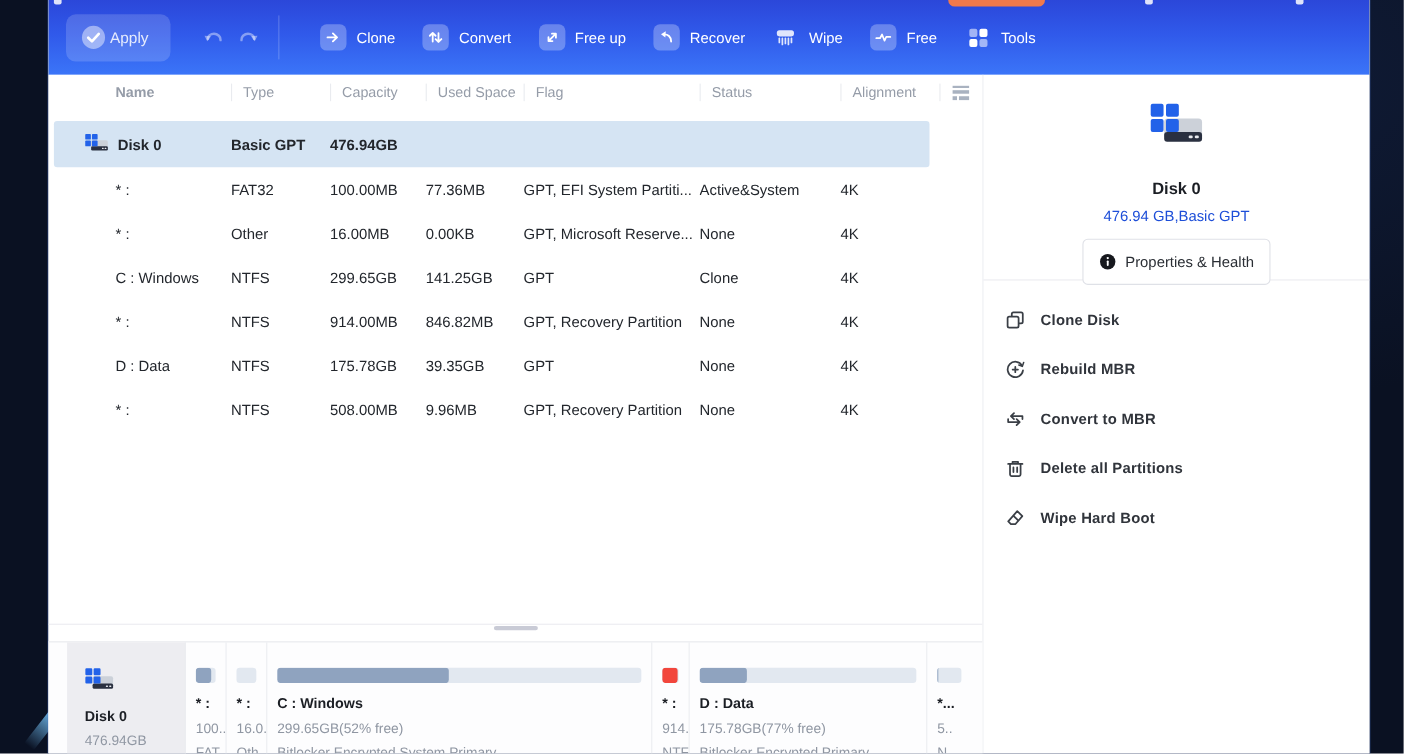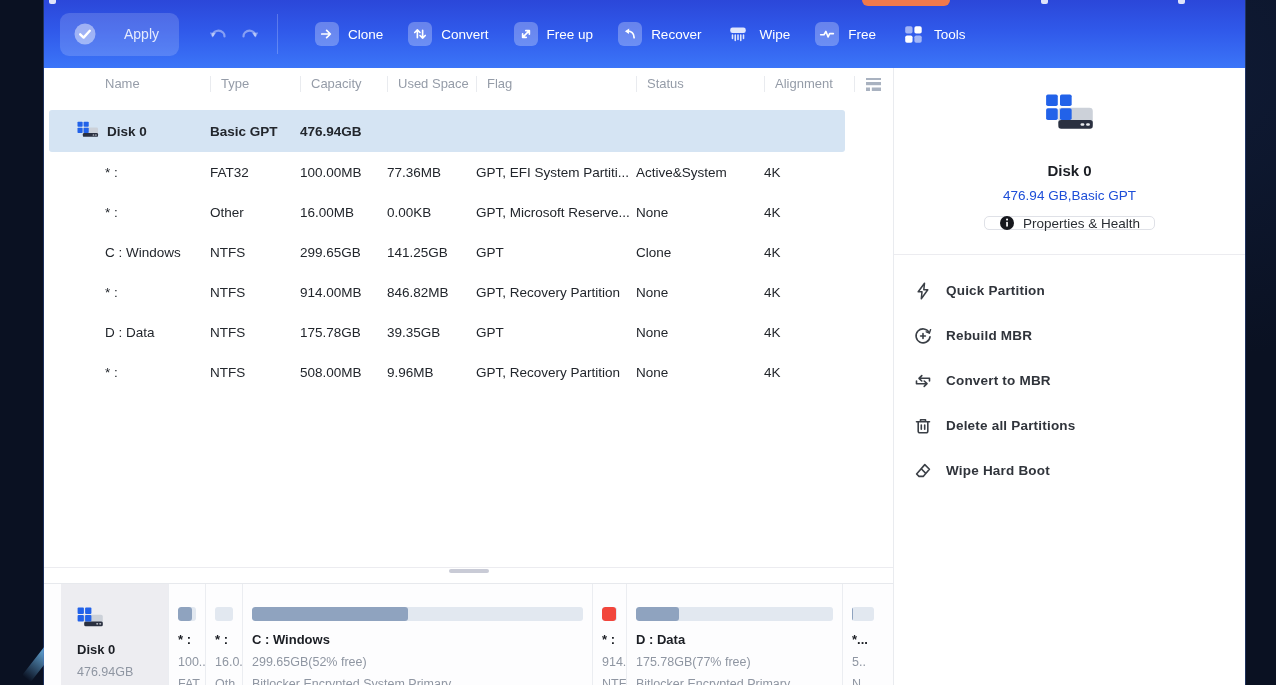--- a/index.html
+++ b/index.html
@@ -27,21 +27,21 @@
   .remnant-logo  { left:5px; }
   .remnant-a     { left:997px; }
   .remnant-b     { left:1134px; }
   
   .toolbar {
     height:68px; display:flex; align-items:center;
     background:linear-gradient(180deg,#2b47d9 0%, #3059ea 45%, #3b75f8 100%);
     padding-left:16px; position:relative;
   }
   .apply-btn {
-    display:flex; align-items:center; gap:27px; border:none; cursor:pointer;
+    display:flex; align-items:center; gap:3px; border:none; cursor:pointer;
     height:43px; padding:0 20px 0 13px; border-radius:9px;
     background:rgba(255,255,255,.16); color:rgba(255,255,255,.85);
     font-size:14px; font-family:inherit;
   }
   .apply-icn { width:24px; height:24px; }
   .histbtn { width:26px; height:26px; display:flex; align-items:center; justify-content:center; cursor:pointer; }
   .histbtn:first-of-type { margin-left:26px; }
   .histbtn + .histbtn { margin-left:6px; }
   .tb-sep { width:1px; height:40px; background:rgba(255,255,255,.22); margin:0 12px 0 14px; }
   .tb-item { display:flex; align-items:center; gap:9px; cursor:pointer; padding:6px 0; margin-left:25px; }
@@ -54,21 +54,21 @@
   .tb-label { color:#ffffff; font-size:13.5px; }
   
   .body-row { position:absolute; top:68px; left:0; right:0; bottom:-200px; display:flex; }
   .content { width:849px; position:relative; background:#fff; }
   .sidebar { width:352px; border-left:1px solid #e9ebef; background:#fff; }
   
   .grid8 { display:grid; grid-template-columns:166px 90px 87px 89px 160px 128px 90px 39px; align-items:center; }
   .thead { position:absolute; top:2px; left:0; right:0; height:28px; color:#959ca8; font-size:13px; }
   .thead .hc { height:16px; line-height:16px; }
   .thead .hc + .hc { border-left:1px solid #e9ebef; padding-left:10px; }
-  .thead .hc:first-child { padding-left:61px; }
+  .thead .hc:first-child { padding-left:61px;font-weight:bold; }
   .view-icn { display:flex; align-items:center; justify-content:flex-start; cursor:pointer; border-left:1px solid #e9ebef; height:16px; padding-left:9px; }
   .tbody { position:absolute; top:42px; left:0; right:0; }
   .trow { height:40px; position:relative; font-size:13.5px; color:#22262c; cursor:default; }
   .trow > div { position:relative; z-index:1; }
   .trow.disk { height:42px; font-weight:bold; }
   .trow.selected::before {
     content:""; position:absolute; left:5px; right:48px; top:0; bottom:0;
     background:#d5e4f3; border-radius:3px; z-index:0;
   }
   .c-name { padding-left:61px; white-space:nowrap; overflow:hidden; }
@@ -87,21 +87,21 @@
   .card .fill { position:absolute; left:0; top:0; bottom:0; border-radius:3px; }
   .cname { margin-top:11px; font-size:13px; font-weight:bold; color:#1b1e24; }
   .csize { margin-top:8px; font-size:12.5px; color:#8f96a2; }
   .ctype { margin-top:8px; font-size:12.5px; color:#8f96a2; }
   .w1{width:108px}.w2{width:37px}.w3{width:37px}.w4{width:350px}.w5{width:34px}.w6{width:216px}.w7{width:40px;border-right:none}
   
   .sb-top { height:187px; border-bottom:1px solid #ececf0; text-align:center; }
   .sb-diskicon { margin-top:25px; display:inline-block; }
   .sb-diskname { margin-top:20px; font-size:15px; font-weight:bold; color:#1b1e24; }
   .sb-diskinfo { margin-top:9px; font-size:13.5px; color:#1d4ed8; }
-  .props-btn { margin-top:13px; display:inline-flex; align-items:center; gap:8px; height:14px; padding:0 14px;
+  .props-btn { margin-top:13px; display:inline-flex; align-items:center; gap:8px; height:42px; padding:0 14px;
     background:#fff; border:1px solid #dfe1e7; border-radius:5px; cursor:pointer; font-family:inherit;
     font-size:13.5px; color:#2a2e34; }
   .sb-actions { padding-top:13px; }
   .sb-item { height:45px; display:flex; align-items:center; padding-left:19px; gap:13px; cursor:pointer; }
   .sb-item .lbl { font-size:13.5px; font-weight:bold; color:#30343b; letter-spacing:.2px; }
   .sb-ic { width:20px; height:20px; flex:none; }
 </style>
 </head>
 <body>
 
@@ -413,24 +413,25 @@
               <rect x="7.2" y="6.8" width="1.7" height="5" rx=".8" fill="#fff"></rect>
               <circle cx="8.05" cy="4.6" r="1.05" fill="#fff"></circle>
             </svg>
             <span>Properties &amp; Health</span>
           </button>
         </div>
       </div>
 
       <div class="sb-actions">
         <div class="sb-item">
-          <svg class="sb-ic" viewBox="0 0 20 20" fill="none" stroke="#3a3f46" stroke-width="1.5" stroke-linejoin="round">
-            <path d="M11.5 2.2 L5.2 10.8 H9 L8.3 17.8 L14.8 8.8 H10.8 Z"></path>
-          </svg>
-          <span class="lbl">Quick Partition</span>
+          <svg class="sb-ic" viewBox="0 0 20 20" fill="none" stroke="#3a3f46" stroke-width="1.6" stroke-linejoin="round">
+            <rect x="6.8" y="3" width="10" height="10" rx="1.5"></rect>
+            <rect x="3" y="6.8" width="10" height="10" rx="1.5" fill="#fff"></rect>
+          </svg>
+          <span class="lbl">Clone Disk</span>
         </div>
         <div class="sb-item">
           <svg class="sb-ic" viewBox="0 0 20 20" fill="none" stroke="#3a3f46" stroke-width="1.6" stroke-linecap="round">
             <path d="M16.2 6.5 A7 7 0 1 0 17 10.8"></path>
             <path d="M17.6 3.6 L16.4 7 L13.2 5.8" stroke-width="1.4"></path>
             <path d="M10 7.6 V12.4 M7.6 10 H12.4"></path>
           </svg>
           <span class="lbl">Rebuild MBR</span>
         </div>
         <div class="sb-item">

